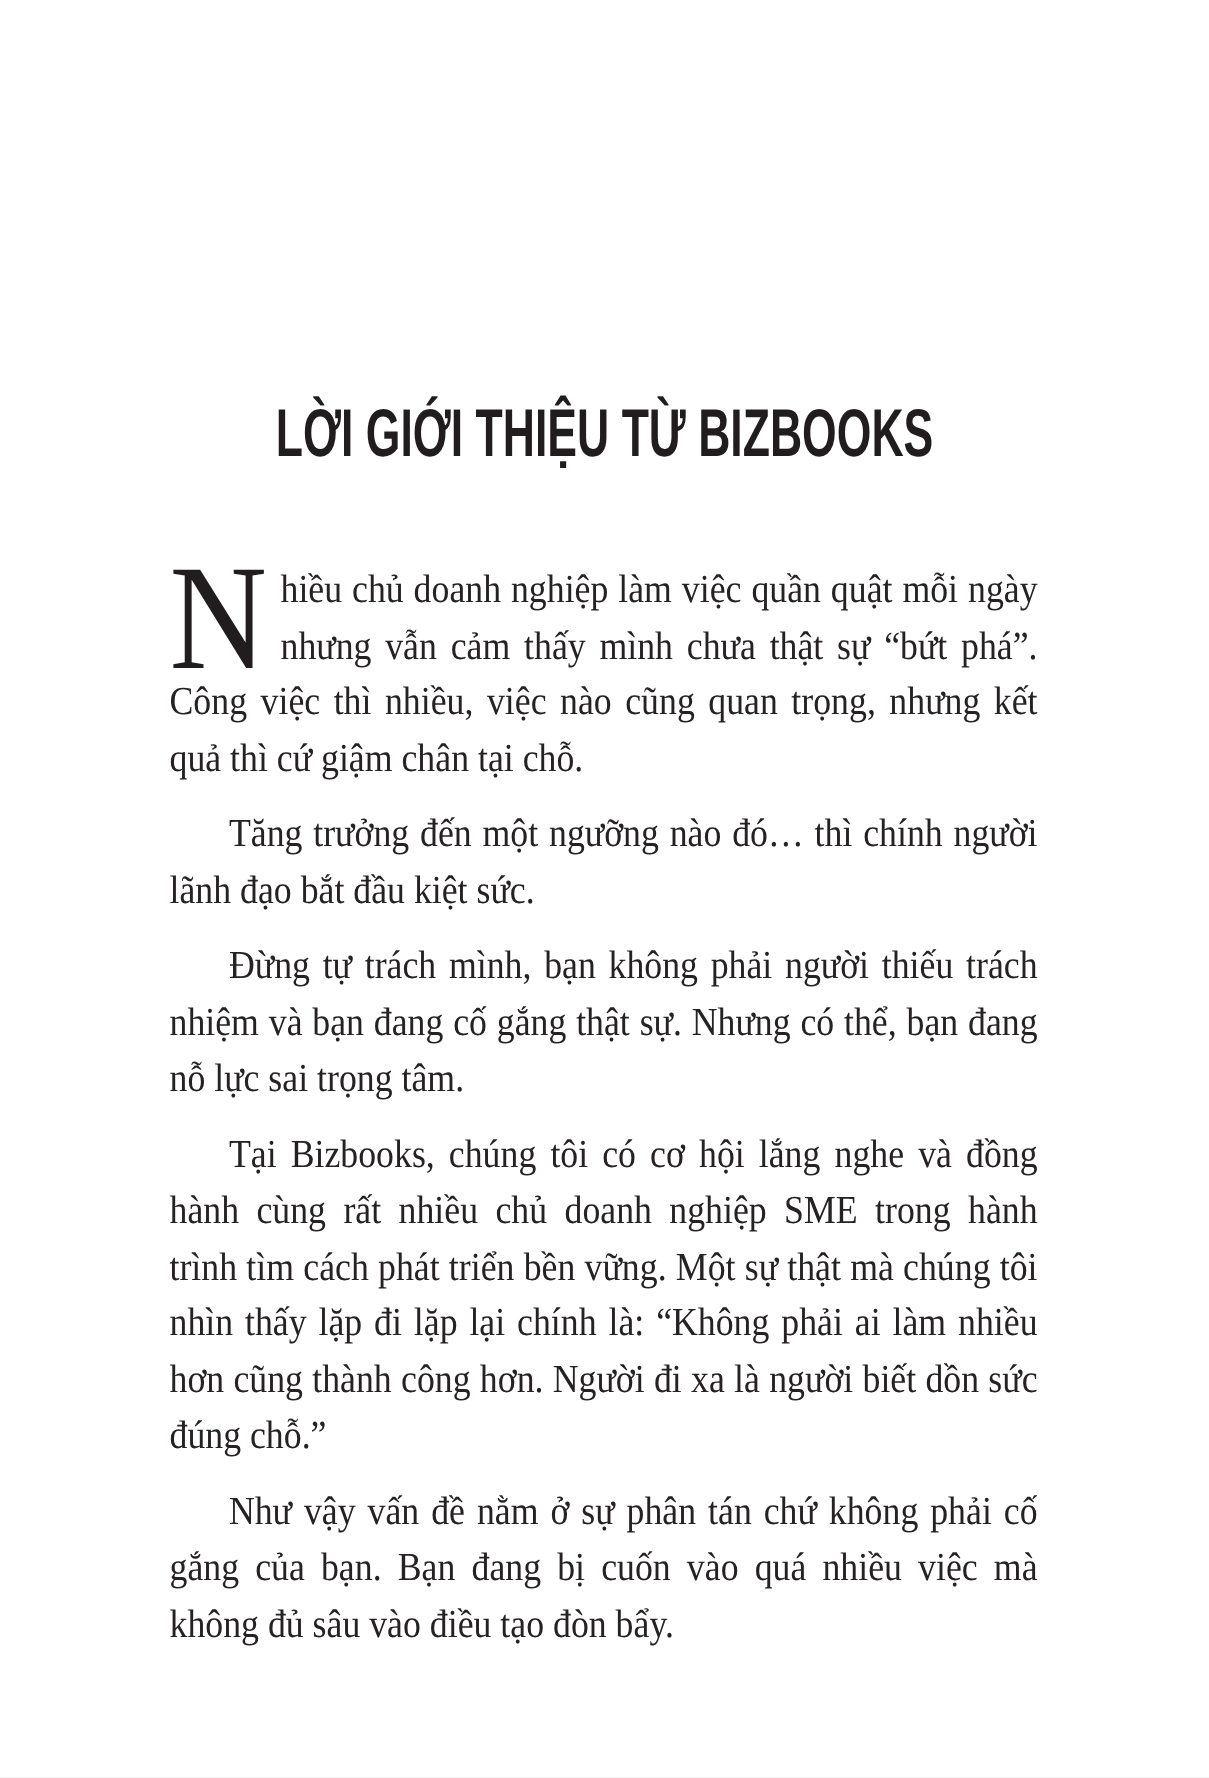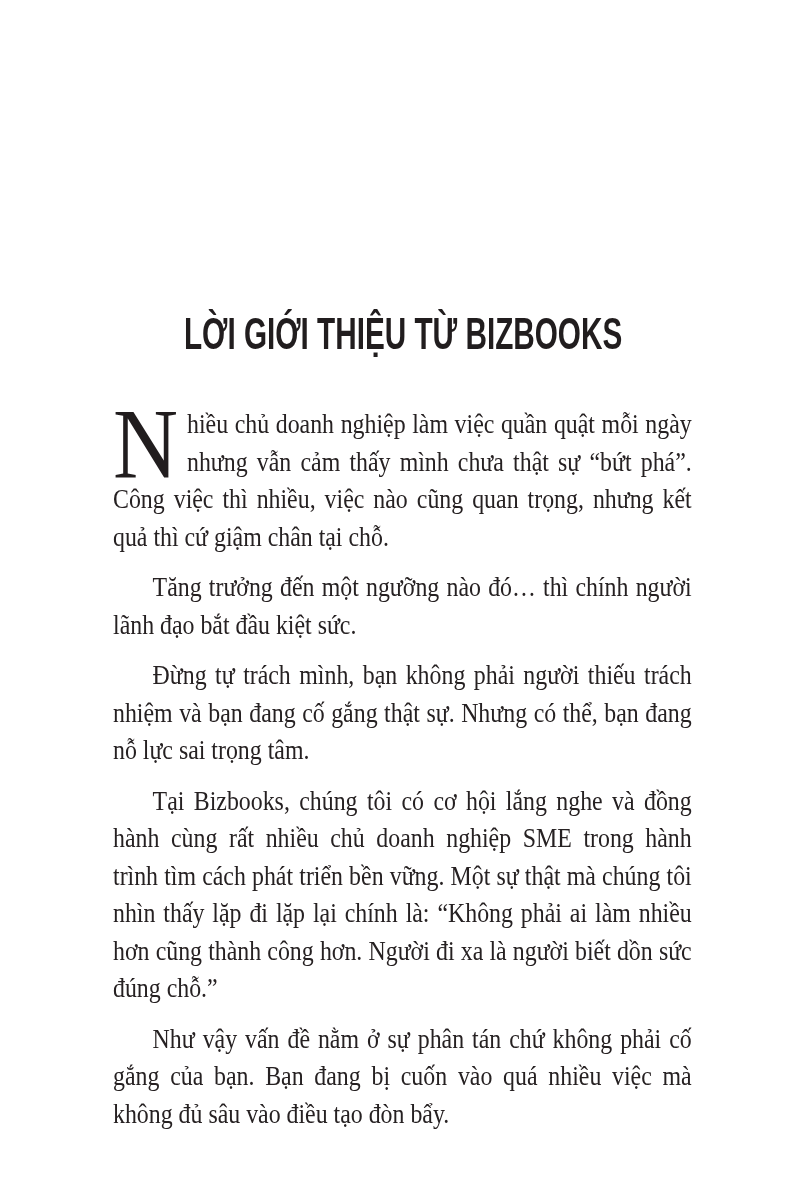--- a/index.html
+++ b/index.html
@@ -14,22 +14,21 @@
     margin: 0 auto;
     background: #ffffff;
     overflow: hidden;
     color: #262122;
   }
   .heading-wrap {
     padding-top: 266px;
     height: 58px;
     display: flex;
     justify-content: center;
-    align-items: flex-end;
-    margin-top: 32px;
+    align-items: flex-start;
   }
   .heading {
     margin: 0;
     font-family: "Liberation Sans", sans-serif;
     font-weight: 700;
     font-size: 45px;
     line-height: 1;
     letter-spacing: 0px;
     white-space: nowrap;
     color: #211d1e;

